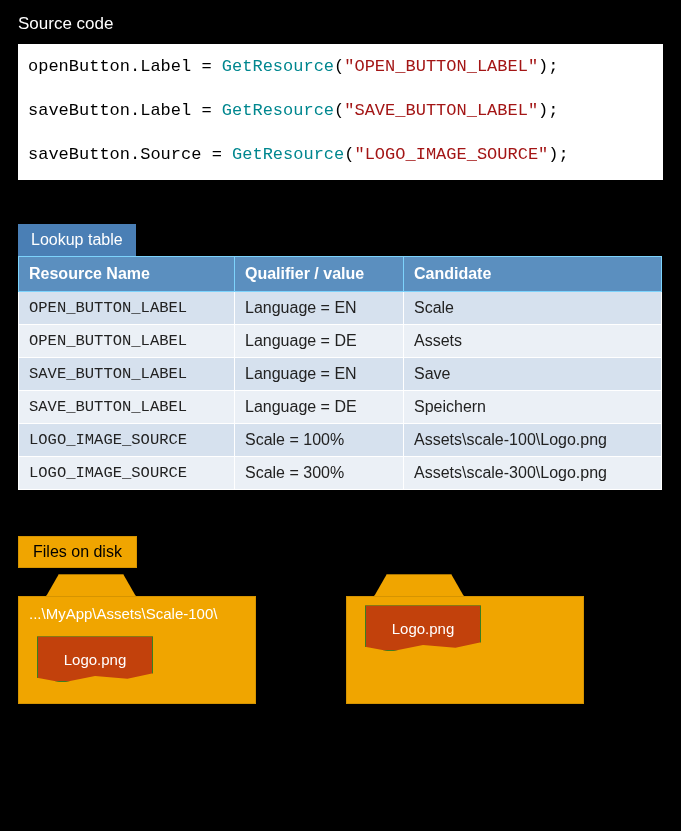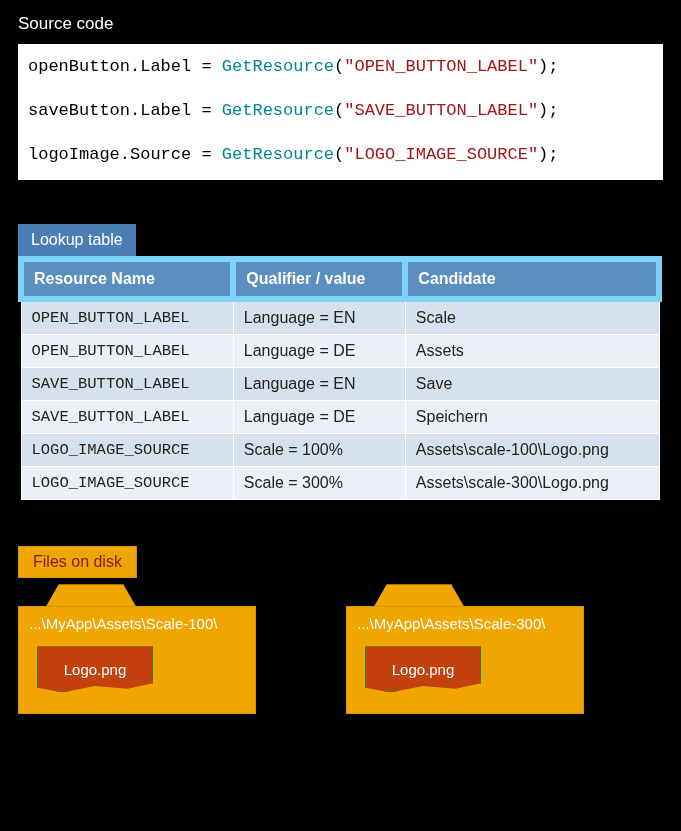--- a/index.html
+++ b/index.html
@@ -42,40 +42,40 @@
     width: 644px;
     border-collapse: collapse;
     font-size: 16px;
   }
   table.lookup th {
     background: #5b8fbf;
     color: #fff;
     font-weight: 700;
     text-align: left;
     padding: 8px 10px;
-    border: 6px solid #7dd3fc;
+    border: 1px solid #7dd3fc;
   }
   table.lookup td {
     color: #222;
     padding: 7px 10px;
     border: 1px solid #fff;
     font-family: "Segoe UI", Arial, sans-serif;
   }
   table.lookup td.mono {
     font-family: Consolas, "Courier New", monospace;
     font-size: 15.5px;
     margin-top: 40px;
   }
   table.lookup tr.odd  td { background: #d6e1ee; }
   table.lookup tr.even td { background: #ebf0f6; }
 
   .files-tab {
     display: inline-block;
     background: #f0a500;
-    color: #7f1d1d;
+    color: #000000;
     padding: 6px 14px;
     font-size: 16px;
     border: 1px solid #d69400;
     margin-top: 46px;
   }
 
   .folders-row {
     display: flex;
     gap: 90px;
     margin-top: 6px;
@@ -126,21 +126,21 @@
 <body>
 
 
 
 
 <div class="section-title">Source code</div>
 <div class="code-block" id="code-block"><span class="t-black">openButton.Label = </span><span class="t-func">GetResource</span><span class="t-paren">(</span><span class="t-str">"OPEN_BUTTON_LABEL"</span><span class="t-paren">);</span>
 
 <span class="t-black">saveButton.Label = </span><span class="t-func">GetResource</span><span class="t-paren">(</span><span class="t-str">"SAVE_BUTTON_LABEL"</span><span class="t-paren">);</span>
 
-<span class="t-black">logoImage.Source = </span><span class="t-func">GetResource</span><span class="t-paren">(</span><span class="t-str">"LOGO_IMAGE_SOURCE"</span><span class="t-paren">);</span></div>
+<span class="t-black">saveButton.Source = </span><span class="t-func">GetResource</span><span class="t-paren">(</span><span class="t-str">"LOGO_IMAGE_SOURCE"</span><span class="t-paren">);</span></div>
 
 <div class="spacer-md"></div>
 
 
 <div class="lookup-tab">Lookup table</div>
 <table class="lookup">
   <thead>
     <tr>
       <th>Resource Name</th>
       <th>Qualifier / value</th>
@@ -187,20 +187,19 @@
     <div class="folder">
       <div class="tab"></div>
       <div class="body">
         <div class="path">...\MyApp\Assets\Scale-100\</div>
         <div class="file-shape">Logo.png</div>
       </div>
     </div>
     <div class="folder">
       <div class="tab"></div>
       <div class="body">
-        <div class="path">...\MyApp\Assets\Scale-300\</div>
         <div class="file-shape">Logo.png</div>
       </div>
     </div>
   </div>
 
 
 
 
 </body></html>

